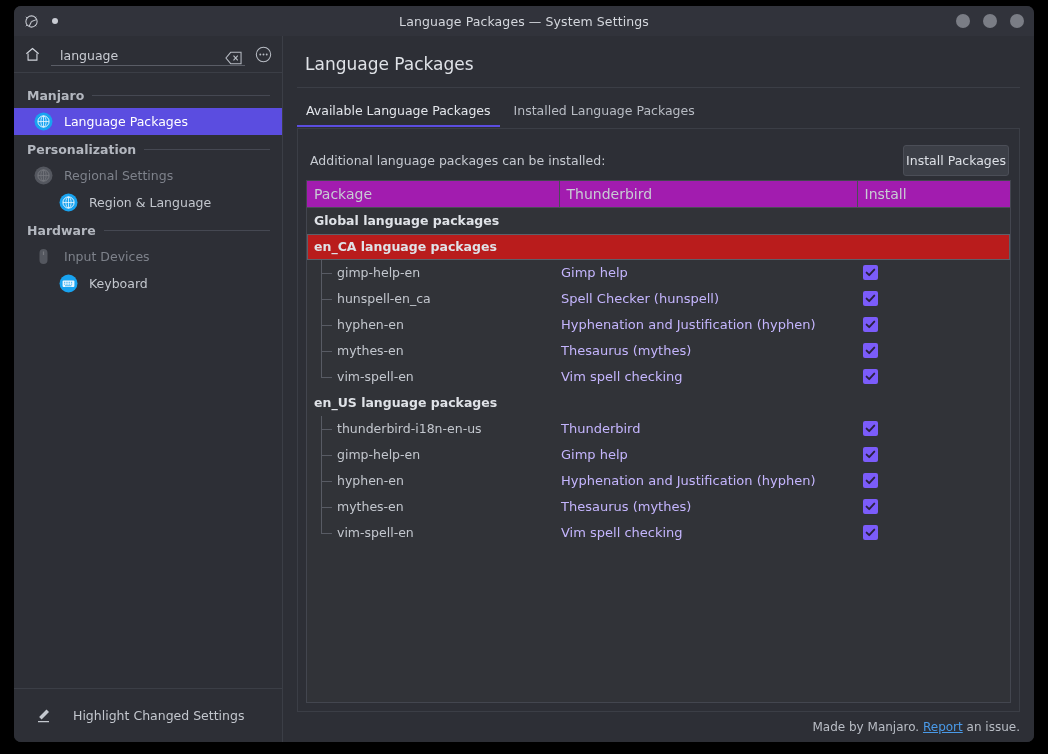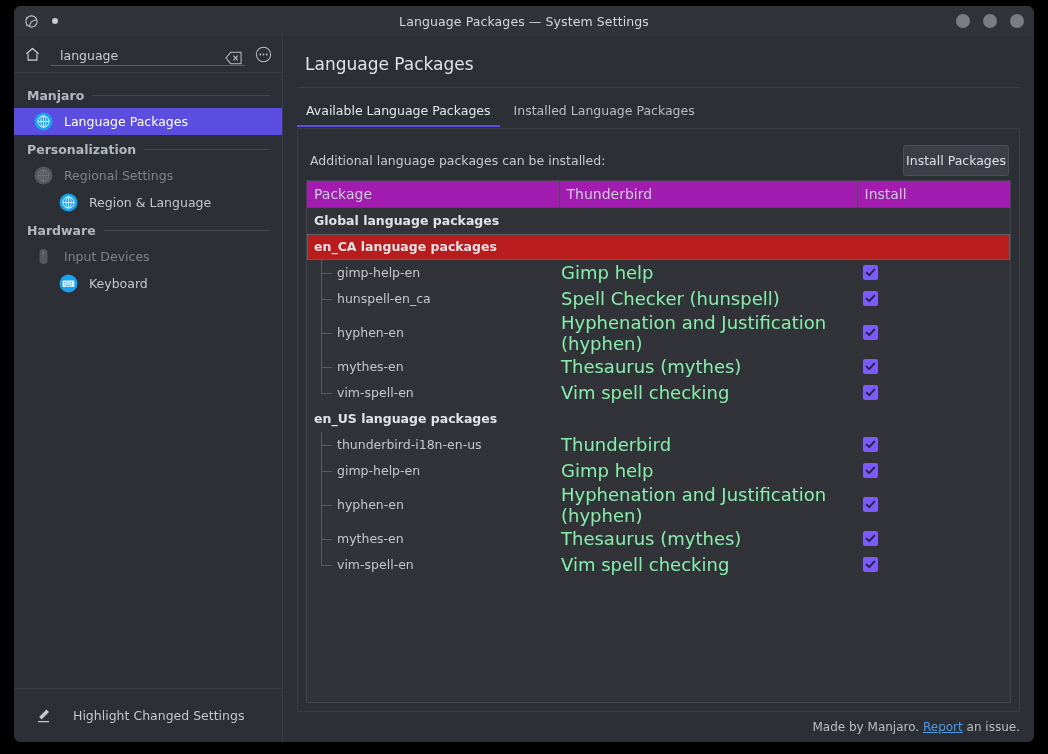--- a/index.html
+++ b/index.html
@@ -193,21 +193,21 @@
   tr.grp.current td {
     background: #b91c1c;
     box-shadow: inset 0 0 0 1px #5c606a;
   }
   tr.pkgrow { height: 26px; }
   tr.pkgrow td.c-name {
     position: relative;
     font-size: 12.5px; color: #c3c7ce;
     padding-left: 30px;
   }
-  tr.pkgrow td.c-desc { font-size: 18px; color: #86efac; padding-left: 2px;}
+  tr.pkgrow td.c-desc { font-size: 13px; color: #c4b5fd; padding-left: 2px;}
   tr.pkgrow td.c-inst { padding-left: 6px; }
 
   
   .branch {
     position: absolute; left: 14px; top: 0; bottom: 0; width: 13px;
     pointer-events: none;
   }
   .branch::before {
     content: ""; position: absolute; left: 0; top: 0;
     width: 1px; background: #585b64;

